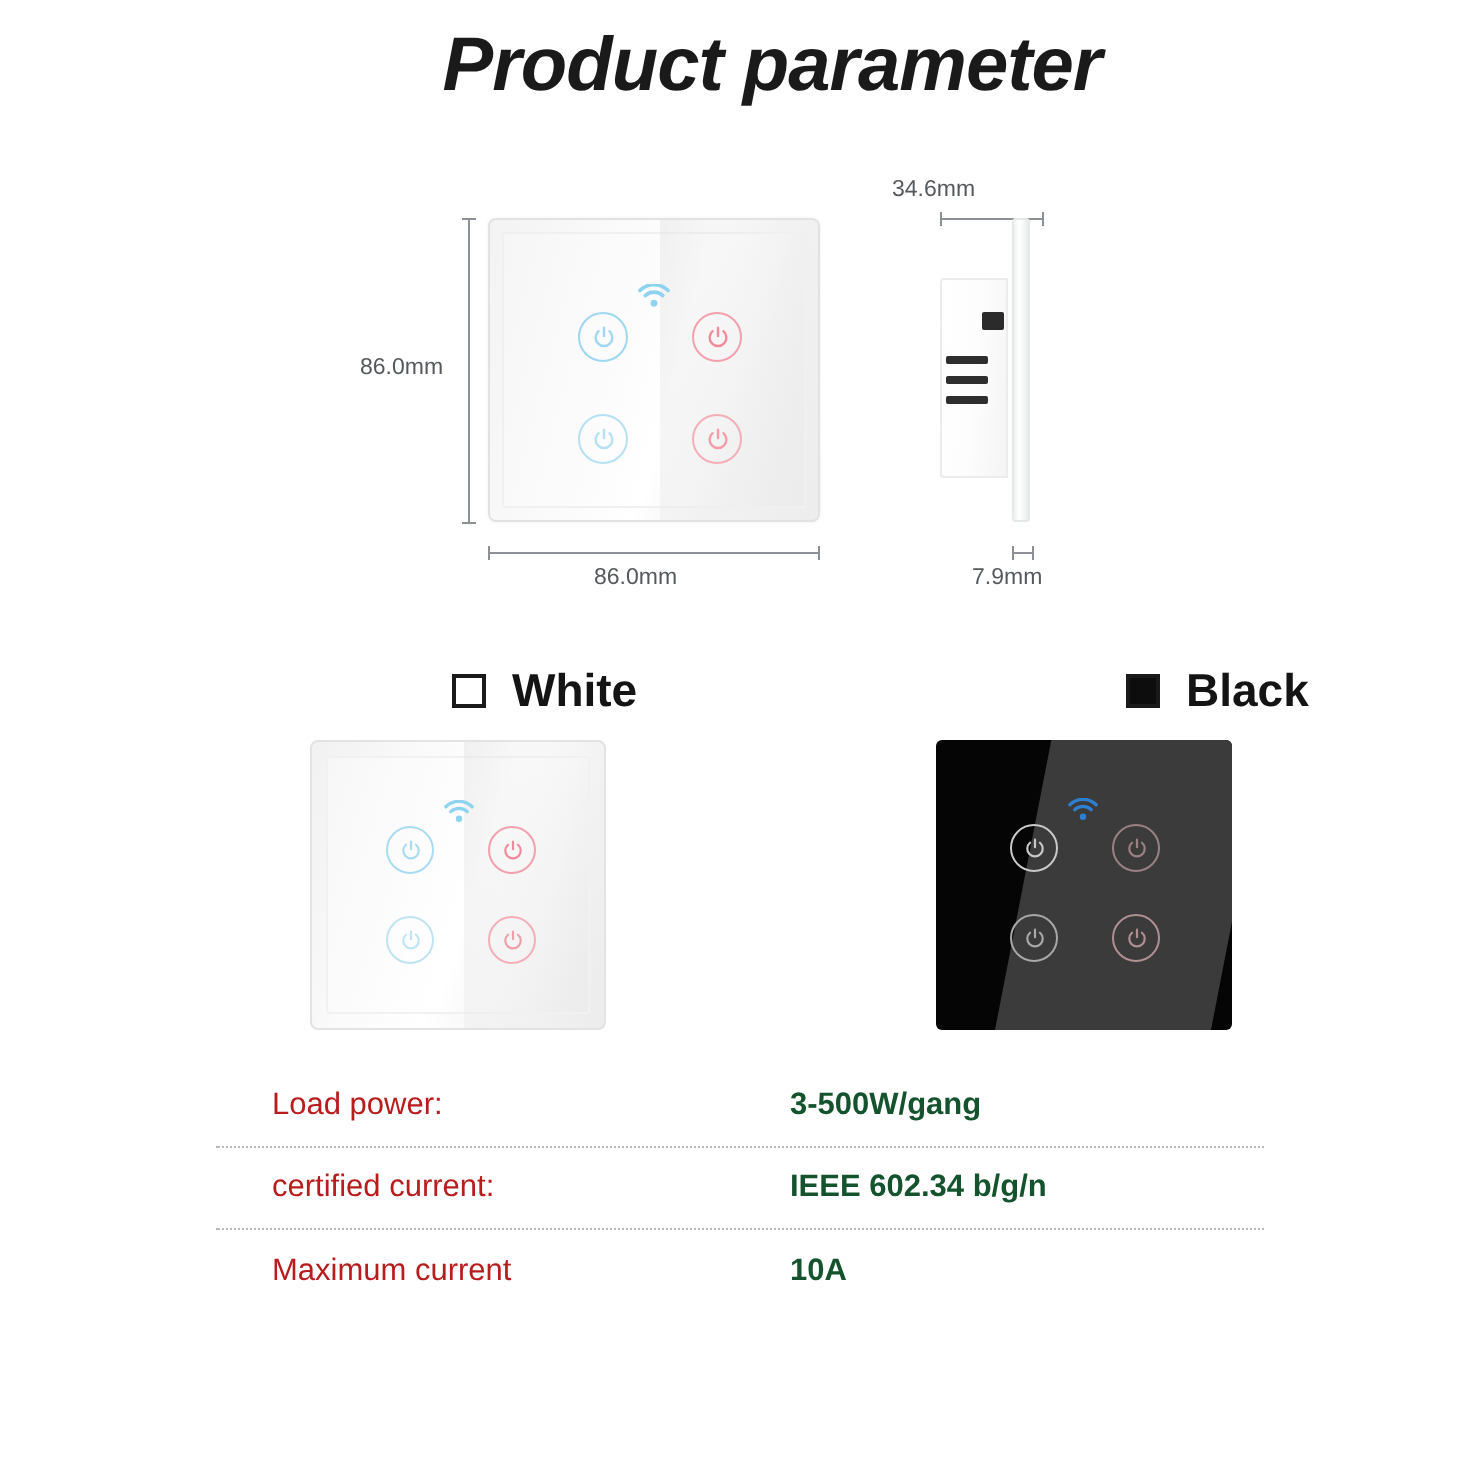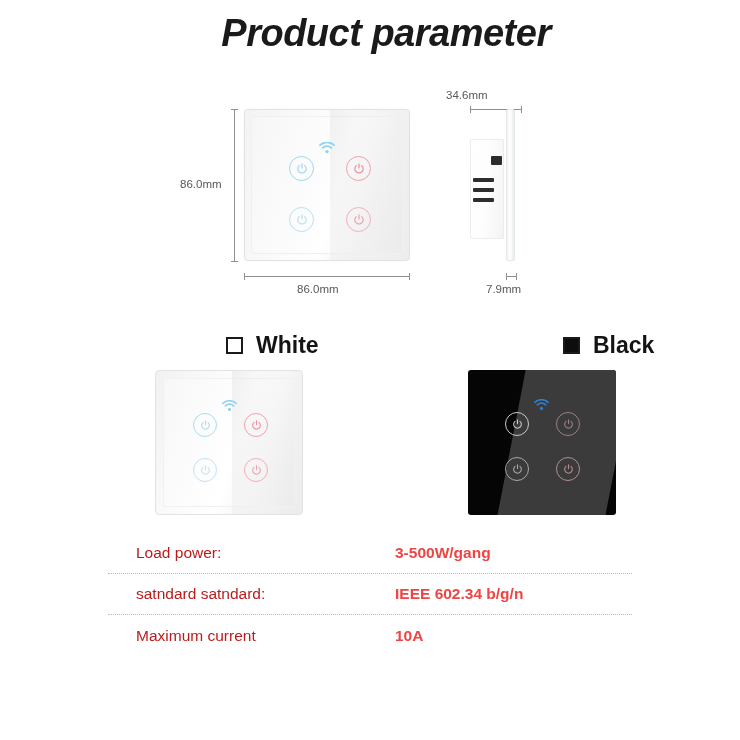--- a/index.html
+++ b/index.html
@@ -109,21 +109,21 @@
   .spec-row {
     position: relative; height: 41px;
     display: flex; align-items: center;
     border-bottom: 1px dotted #b9b9b9;
   }
   .spec-row:last-child { border-bottom: none; }
   .spec-key {
     width: 287px; padding-left: 28px;
     font-size: 15.5px; color: #b91c1c;
   }
-  .spec-val { font-size: 15.5px; font-weight: bold; color: #ef4444; }
+  .spec-val { font-size: 15.5px; font-weight: bold; color: #14532d; }
 </style>
 </head>
 <body>
 
 <div class="page">
 
   <div class="title">Product parameter</div>
 
   <div class="diagram">
 
@@ -277,21 +277,21 @@
       </svg>
     </div>
   </div>
 
   <div class="spec">
     <div class="spec-row">
       <span class="spec-key">Load power:</span>
       <span class="spec-val">3-500W/gang</span>
     </div>
     <div class="spec-row">
-      <span class="spec-key">satndard satndard:</span>
+      <span class="spec-key">certified current:</span>
       <span class="spec-val">IEEE 602.34 b/g/n</span>
     </div>
     <div class="spec-row">
       <span class="spec-key">Maximum current</span>
       <span class="spec-val">10A</span>
     </div>
   </div>
 
 </div>
 

